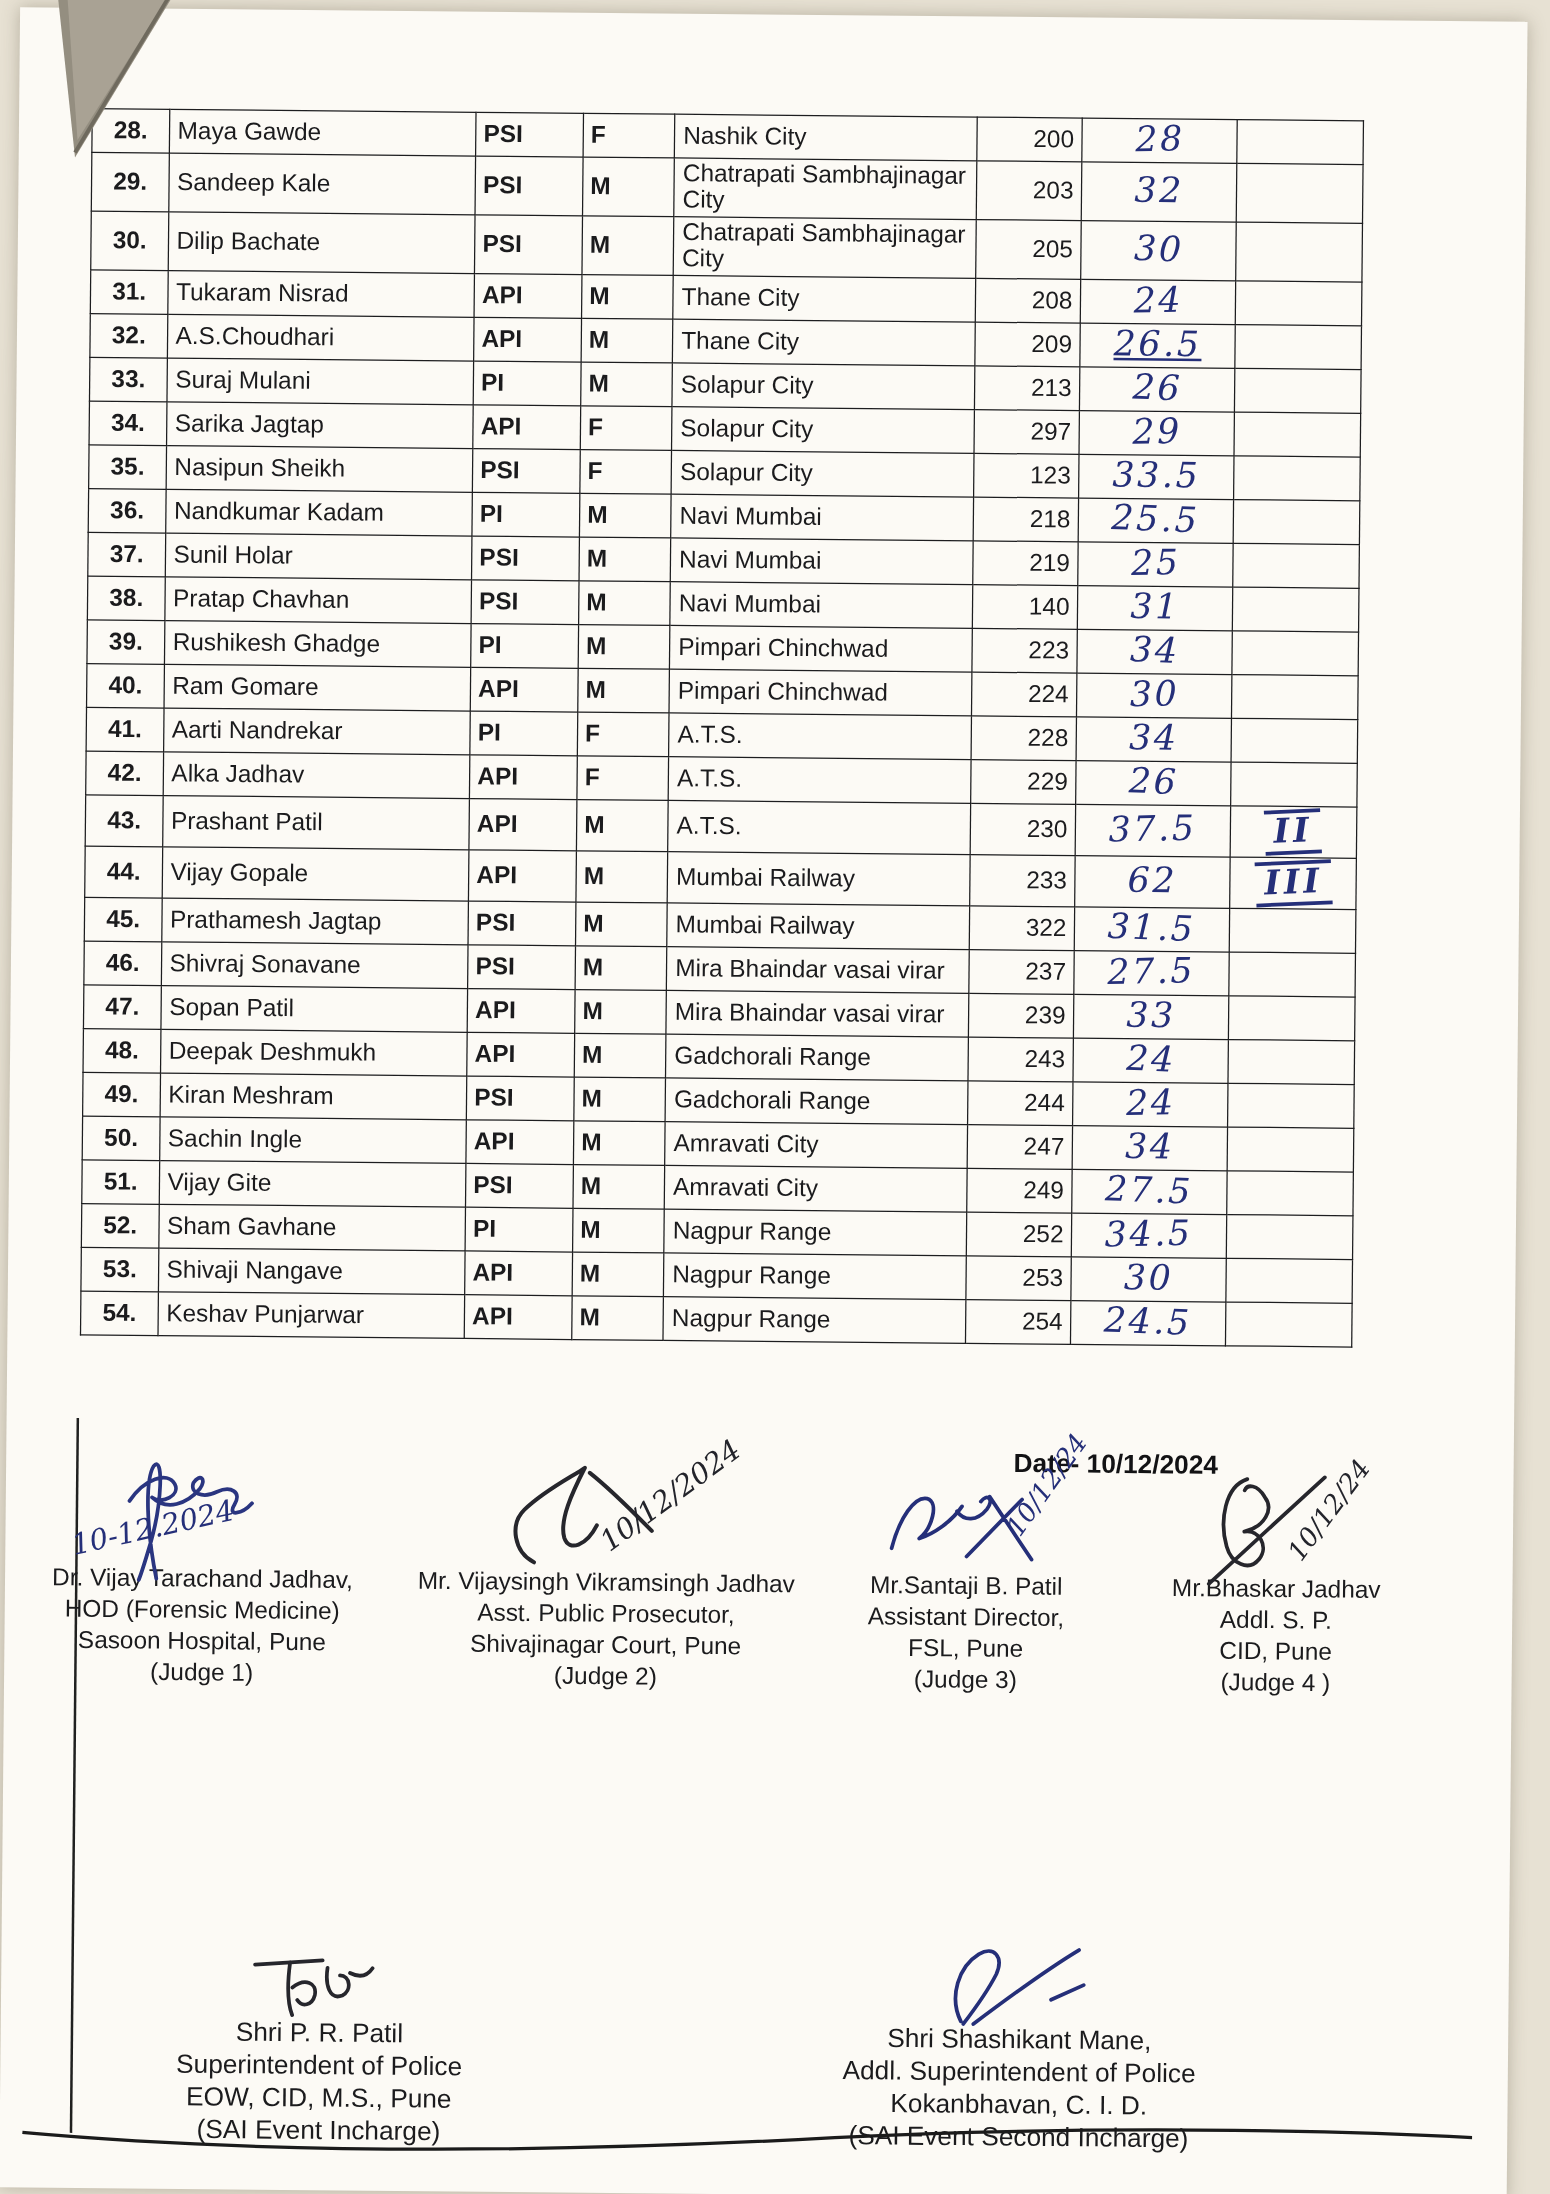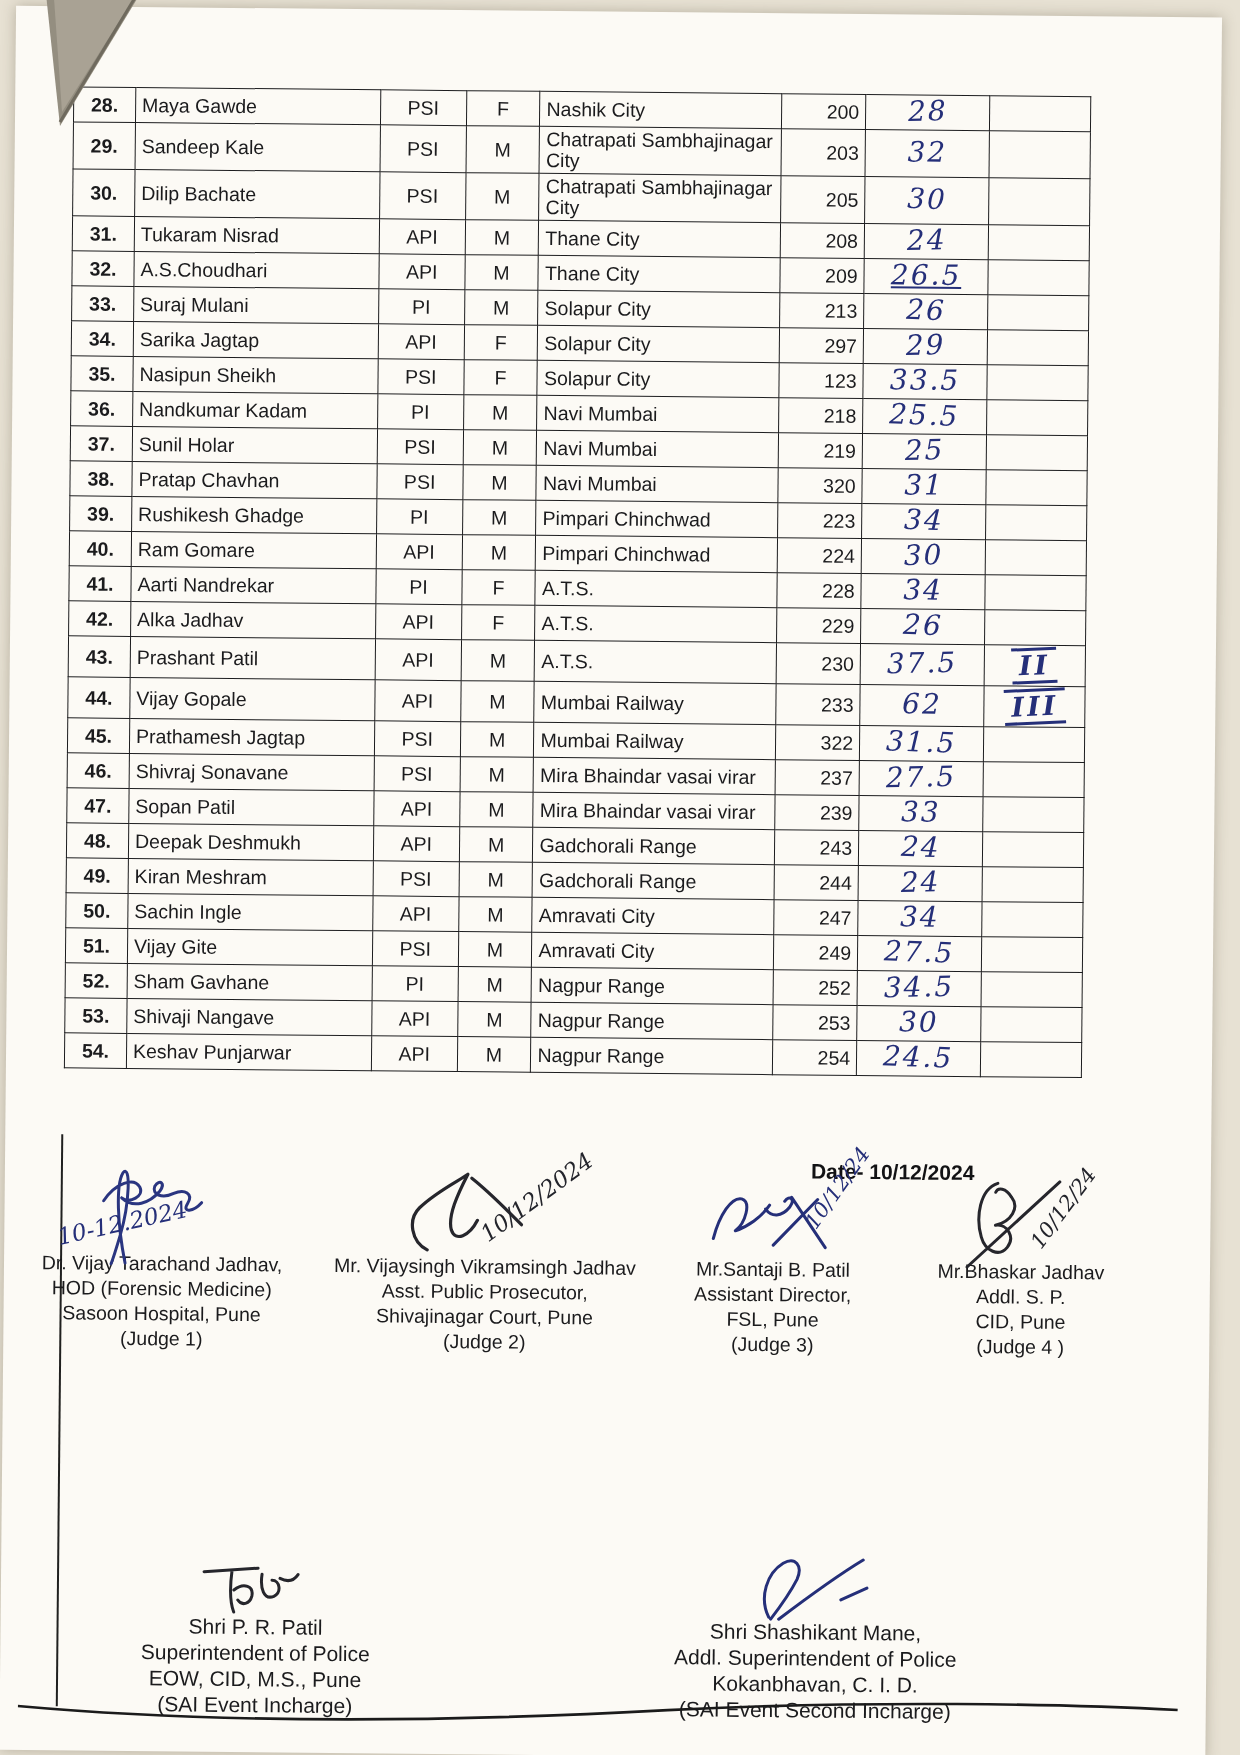--- a/index.html
+++ b/index.html
@@ -22,21 +22,21 @@
   
   table.roster{position:absolute;left:58px;top:80px;width:1018px;border-collapse:collapse;}
   table.roster td{
     border:1.7px solid #1d1d1f;
     height:35px;line-height:21px;
     font-size:19.5px;color:var(--print);
     padding:2px 6px;vertical-align:middle;background:transparent;
   }
   td.c-sr{font-weight:bold;text-align:center;}
   td.c-name{vertical-align:top;padding-top:3px;padding-left:10px;font-size:20px;}
-  td.c-rank,td.c-gender{text-align:center;}
+  td.c-rank,td.c-gender{font-weight:bold;}
   td.c-unit{padding-left:10px;}
   td.c-chest{text-align:right;vertical-align:top;padding-top:4px;}
   td.c-score{text-align:center;}
   td.c-remark{text-align:center;}
 
   .hand{
     font-family:"DejaVu Serif",serif;font-style:italic;
     color:var(--ink-blue);
   }
   .score{display:inline-block;font-size:28px;letter-spacing:2px;}
@@ -188,21 +188,21 @@
           <td class="c-chest">219</td>
           <td class="c-score"><span class="hand score" style="transform: rotate(-1.6deg);">25</span></td>
           <td class="c-remark"></td>
         </tr>
         <tr>
           <td class="c-sr">38.</td>
           <td class="c-name">Pratap Chavhan</td>
           <td class="c-rank">PSI</td>
           <td class="c-gender">M</td>
           <td class="c-unit">Navi Mumbai</td>
-          <td class="c-chest">320</td>
+          <td class="c-chest">140</td>
           <td class="c-score"><span class="hand score" style="transform: rotate(0deg);">31</span></td>
           <td class="c-remark"></td>
         </tr>
         <tr>
           <td class="c-sr">39.</td>
           <td class="c-name">Rushikesh Ghadge</td>
           <td class="c-rank">PI</td>
           <td class="c-gender">M</td>
           <td class="c-unit">Pimpari Chinchwad</td>
           <td class="c-chest">223</td>

